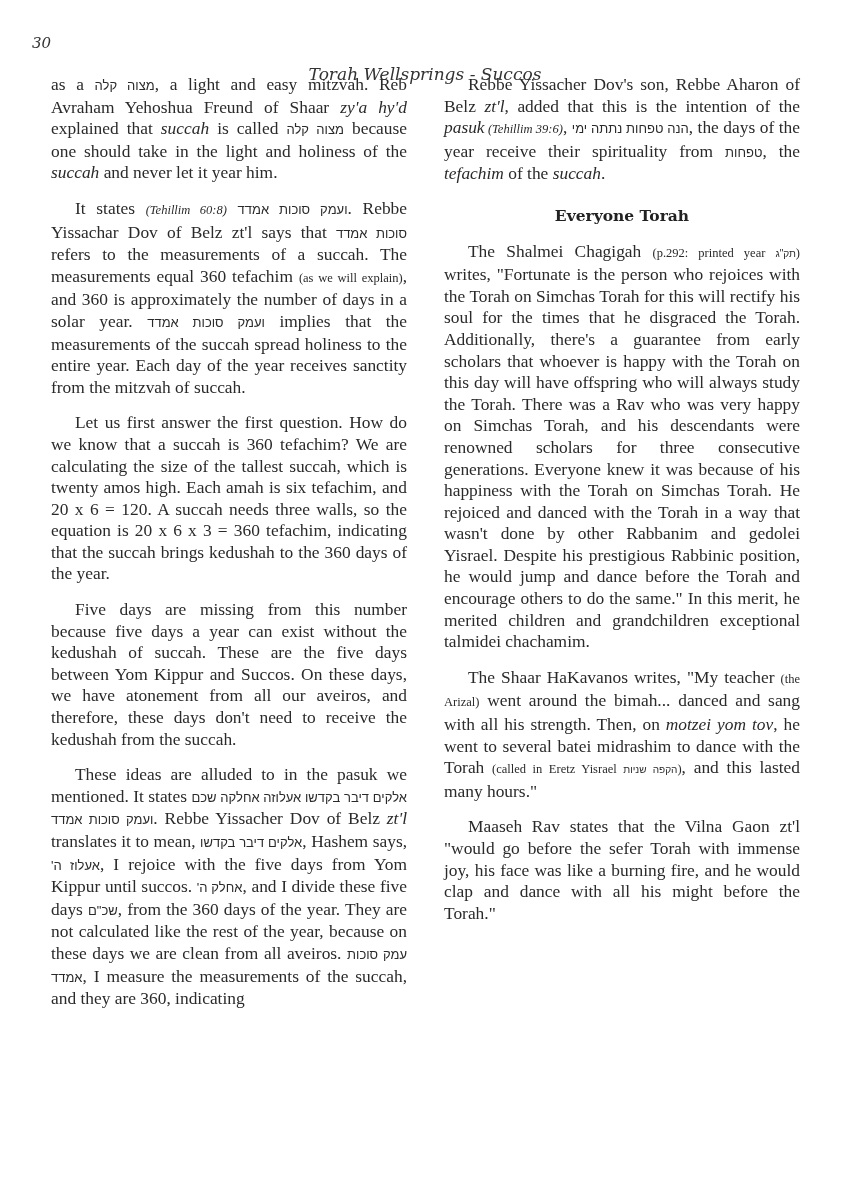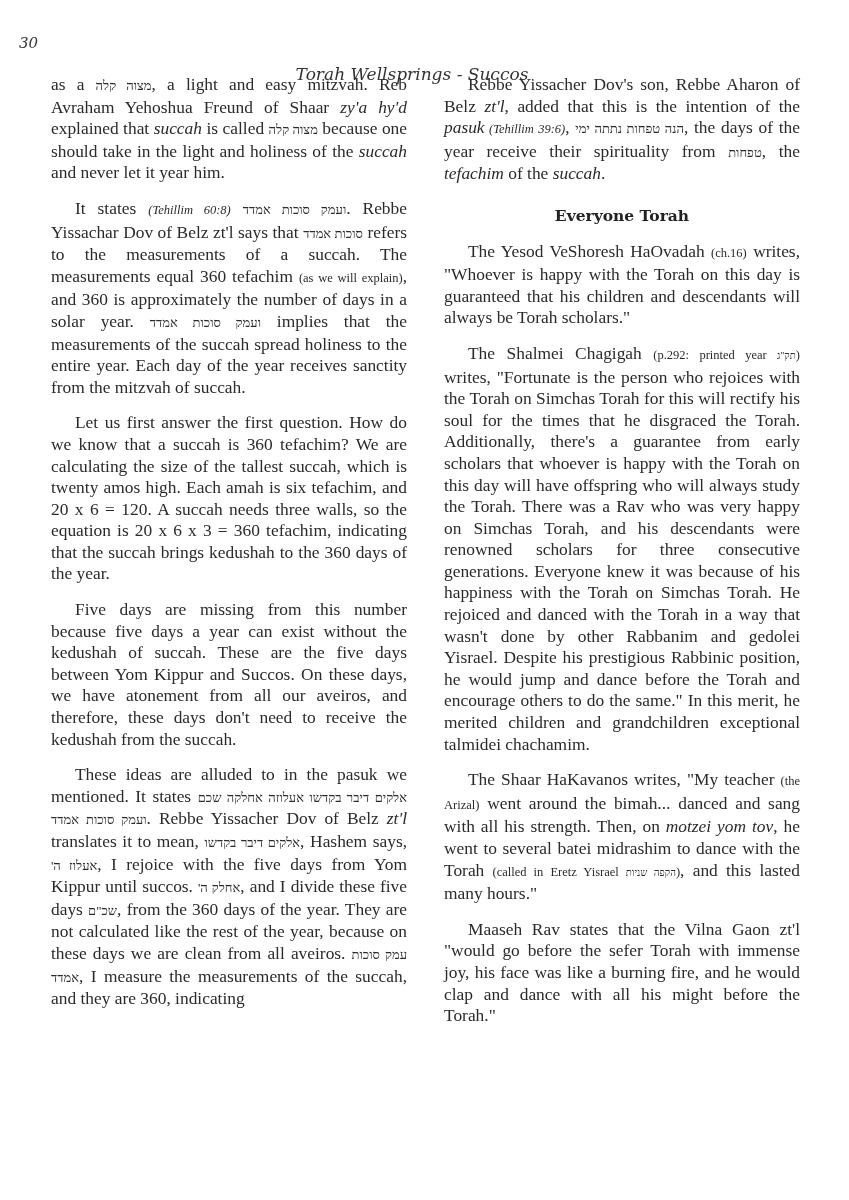--- a/index.html
+++ b/index.html
@@ -2,39 +2,39 @@
 <html><head>
   <meta charset="utf-8">
   <style>
     html, body { margin: 0; padding: 0; background: #ffffff; }
     body {
       width: 849px; height: 1200px; position: relative; overflow: hidden;
       font-family: "Liberation Serif", "DejaVu Serif", serif;
       color: #2a2a2a;
     }
     .header {
-      position: absolute; top: 28px; left: 17px; width: 790px; height: 30px;
+      position: absolute; top: 28px; left: 30px; width: 790px; height: 30px;
     }
     .page-number {
       position: absolute; left: 2px; top: 6px;
       font-family: "DejaVu Serif", serif; font-style: italic; font-size: 15px; color: #333;
     }
     .running-title {
       position: absolute; left: 0; right: 0; top: 4px; text-align: center;
       font-family: "DejaVu Serif", serif; font-style: italic; font-size: 17px; color: #333; margin-top: 32px;
     }
     .column {
       position: absolute; top: 74px; width: 356px;
       font-size: 17.4px; line-height: 21.6px; text-align: justify;
     }
     .col-left { left: 51px; }
     .col-right { left: 444px; }
     p { margin: 0 0 14px 0; }
     p.indent { text-indent: 24px; }
-    .he { font-family: Liberation Serif, serif; font-size: 13px; direction: rtl; unicode-bidi: isolate; }
+    .he { font-family: Liberation Sans, sans-serif; font-size: 13px; direction: rtl; unicode-bidi: isolate; }
     .small { font-size: 12.5px; }
     .small .he { font-size: 10px; }
     i { }
     h2.section-heading {
       font-family: "DejaVu Serif", serif; font-weight: bold; font-size: 15.5px;
       text-align: center; margin: 20px 0 14px 0; color: #222;
     }
   </style>
 </head>
 <body>
@@ -54,20 +54,19 @@
 
   <p class="indent"><span>These ideas are alluded to in the pasuk we mentioned. It states </span><span class="he">אלקים דיבר בקדשו אעלוזה אחלקה שכם ועמק סוכות אמדד</span><span>. Rebbe Yissacher Dov of Belz </span><i>zt'l</i><span> translates it to mean, </span><span class="he">אלקים דיבר בקדשו</span><span>, Hashem says, </span><span class="he">אעלוז ה'</span><span>, I rejoice with the five days from Yom Kippur until succos. </span><span class="he">אחלק ה'</span><span>, and I divide these five days </span><span class="he">שכ"ם</span><span>, from the 360 days of the year. They are not calculated like the rest of the year, because on these days we are clean from all aveiros. </span><span class="he">עמק סוכות אמדד</span><span>, I measure the measurements of the succah, and they are 360, indicating</span></p>
 </div>
 
 <div class="column col-right">
 
   <p class="indent"><span>Rebbe Yissacher Dov's son, Rebbe Aharon of Belz </span><i>zt'l</i><span>, added that this is the intention of the </span><i>pasuk</i><i class="small"> (Tehillim 39:6)</i><span>, </span><span class="he">הנה טפחות נתתה ימי</span><span>, the days of the year receive their spirituality from </span><span class="he">טפחות</span><span>, the </span><i>tefachim</i><span> of the </span><i>succah</i><span>.</span></p>
 
   <h2 class="section-heading">Everyone Torah</h2>
 
-  <p class="indent"><span>The Yesod VeShoresh HaOvadah </span><span class="small">(ch.16)</span><span> writes, "Whoever is happy with the Torah on this day is guaranteed that his children and descendants will always be Torah scholars."</span></p>
 
   <p class="indent"><span>The Shalmei Chagigah </span><span class="small"><span>(p.292: printed year </span><span class="he">תק"ג</span><span>)</span></span><span> writes, "Fortunate is the person who rejoices with the Torah on Simchas Torah for this will rectify his soul for the times that he disgraced the Torah. Additionally, there's a guarantee from early scholars that whoever is happy with the Torah on this day will have offspring who will always study the Torah. There was a Rav who was very happy on Simchas Torah, and his descendants were renowned scholars for three consecutive generations. Everyone knew it was because of his happiness with the Torah on Simchas Torah. He rejoiced and danced with the Torah in a way that wasn't done by other Rabbanim and gedolei Yisrael. Despite his prestigious Rabbinic position, he would jump and dance before the Torah and encourage others to do the same." In this merit, he merited children and grandchildren exceptional talmidei chachamim.</span></p>
 
   <p class="indent"><span>The Shaar HaKavanos writes, "My teacher </span><span class="small">(the Arizal)</span><span> went around the bimah... danced and sang with all his strength. Then, on </span><i>motzei yom tov</i><span>, he went to several batei midrashim to dance with the Torah </span><span class="small"><span>(called in Eretz Yisrael </span><span class="he">הקפה שניות</span><span>)</span></span><span>, and this lasted many hours."</span></p>
 
   <p class="indent">Maaseh Rav states that the Vilna Gaon zt'l "would go before the sefer Torah with immense joy, his face was like a burning fire, and he would clap and dance with all his might before the Torah."</p>
 </div>
 
 </body></html>

